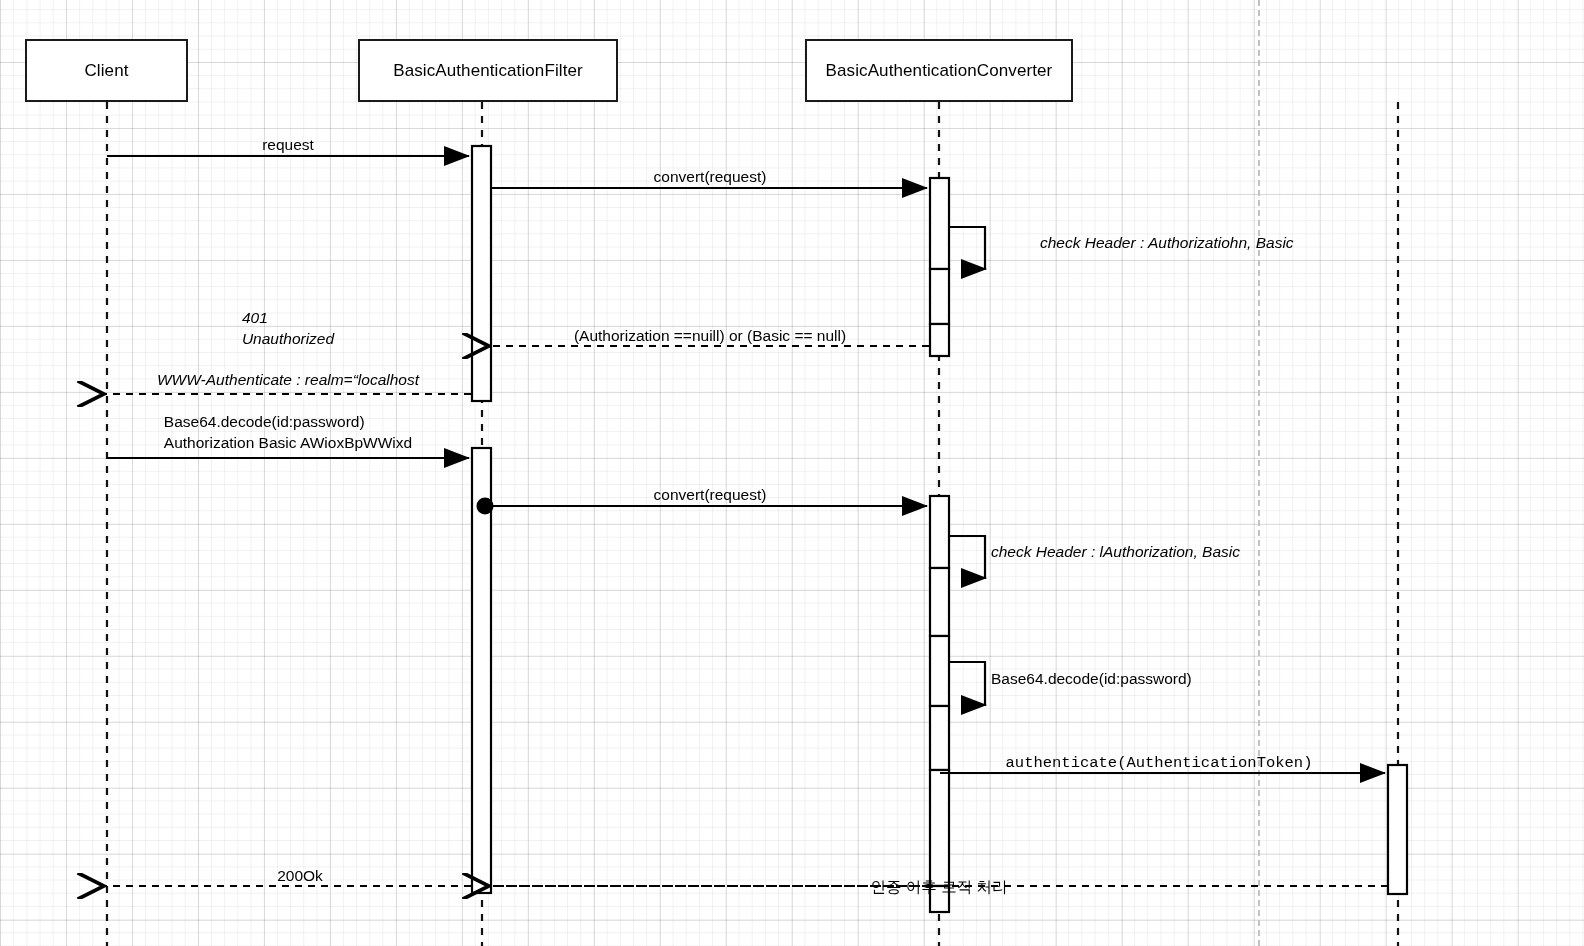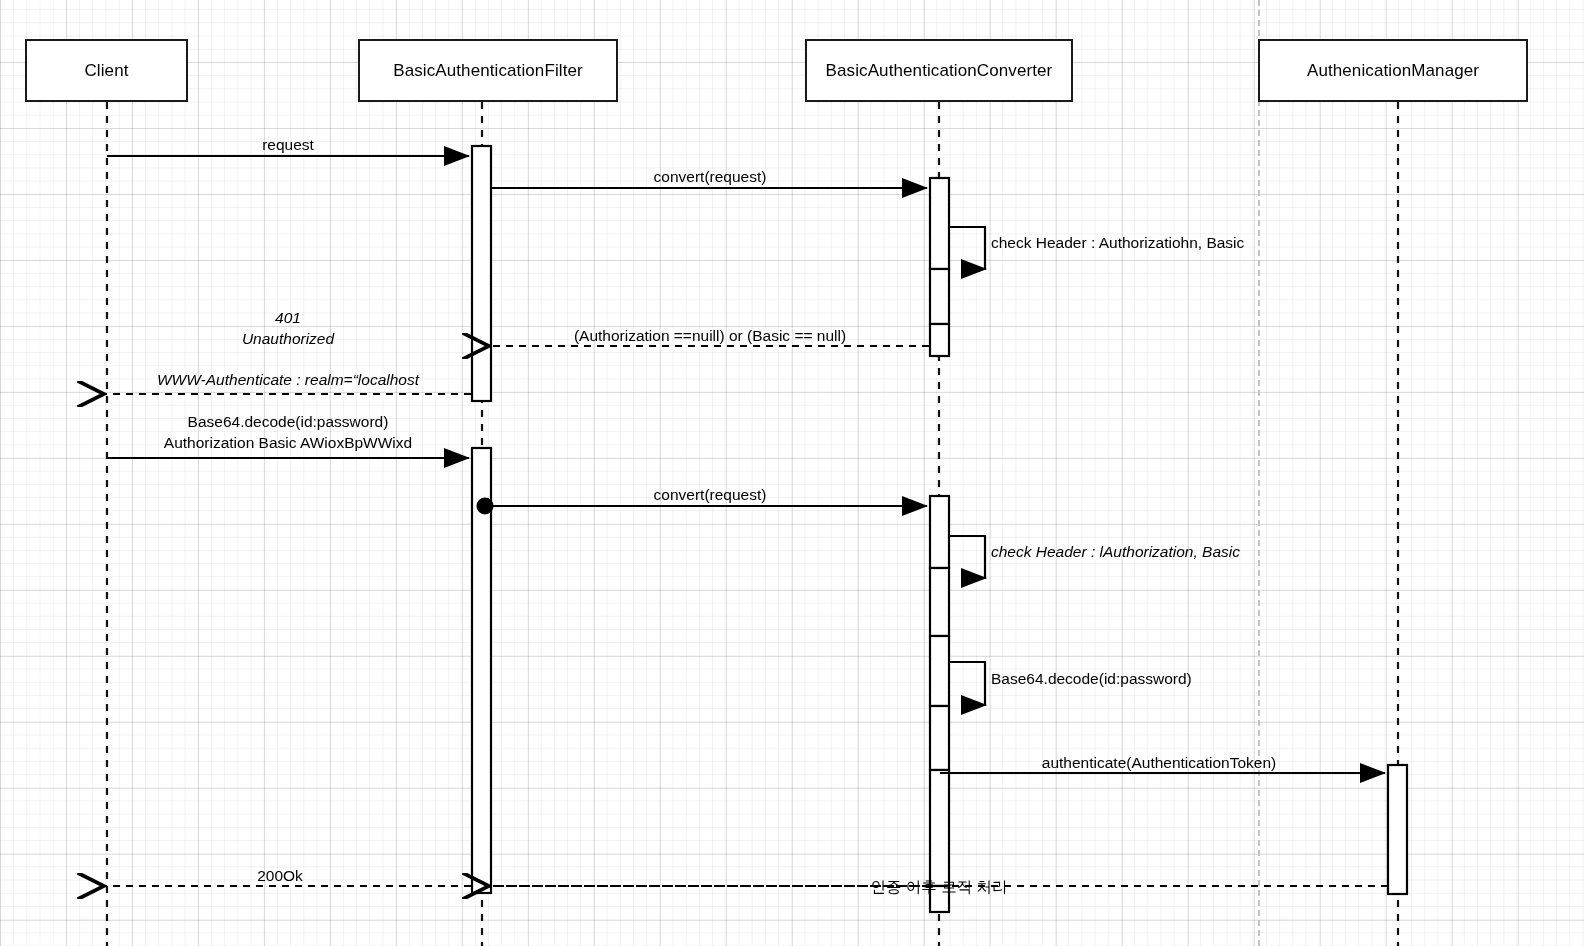--- a/index.html
+++ b/index.html
@@ -50,21 +50,20 @@
   }
   .msg-label {
     position: absolute;
     font-size: 15.5px;
     color: #000;
     white-space: pre;
     line-height: 1.35;
   }
   .msg-label.center {
     transform: translateX(-50%);
-    text-align: center;
   }
   .msg-label.left {
     text-align: left;
   }
   .page-break {
     position: absolute;
     top: 0;
     height: 946px;
     width: 0;
     border-left: 2px dashed #c2c2c2;
@@ -153,43 +152,40 @@
   </div>
 
   <div class="participant-box" style="left:358px; top:39px; width:260px; height:63px;">
     <span>BasicAuthenticationFilter</span>
   </div>
 
   <div class="participant-box" style="left:805px; top:39px; width:268px; height:63px;justify-content:center;">
     <span>BasicAuthenticationConverter</span>
   </div>
 
-  <div class="participant-box" style="left:1258px; top:39px; width:270px; height:63px;">
-    <span>AuthenicationManager</span>
-  </div>
 
   <div class="msg-label center" style="left:288px; top:135px;">request</div>
 
   <div class="msg-label center" style="left:710px; top:167px;">convert(request)</div>
 
-  <div class="msg-label left" style="left:991px; top:233px;">check Header : Authorizatiohn, Basic</div>
+  <div class="msg-label left" style="left:1040px; top:233px;font-style:italic;">check Header : Authorizatiohn, Basic</div>
 
   <div class="msg-label center" style="left:710px; top:326px;">(Authorization ==nuill) or (Basic == null)</div>
 
   <div class="msg-label center" style="left:288px; top:308px;font-style:italic;"><span>401<br>Unauthorized</span></div>
 
   <div class="msg-label center" style="left:288px; top:370px;font-style:italic;">WWW-Authenticate : realm=“localhost</div>
 
   <div class="msg-label center" style="left:288px; top:412px;"><span>Base64.decode(id:password)<br>Authorization Basic AWioxBpWWixd</span></div>
 
   <div class="msg-label center" style="left:710px; top:485px;">convert(request)</div>
 
   <div class="msg-label left" style="left:991px; top:542px;font-style:italic;">check Header : lAuthorization, Basic</div>
 
   <div class="msg-label left" style="left:991px; top:669px;">Base64.decode(id:password)</div>
 
-  <div class="msg-label center" style="left:1159px; top:753px;">authenticate(AuthenticationToken)</div>
+  <div class="msg-label center" style="left:1159px; top:753px;font-family:Liberation Mono, monospace;">authenticate(AuthenticationToken)</div>
 
   <div class="msg-label center" style="left:939px; top:861px;margin-top:16px;">인증 이후 로직 처리</div>
 
-  <div class="msg-label center" style="left:280px; top:866px;">200Ok</div>
+  <div class="msg-label center" style="left:300px; top:866px;">200Ok</div>
 
 </div>
 
 </body></html>

